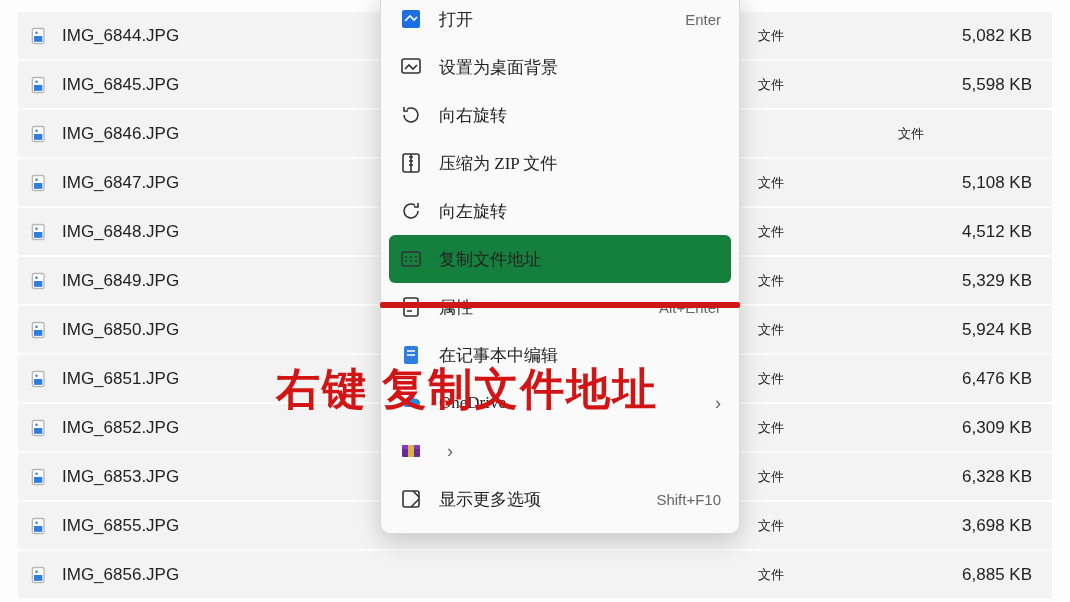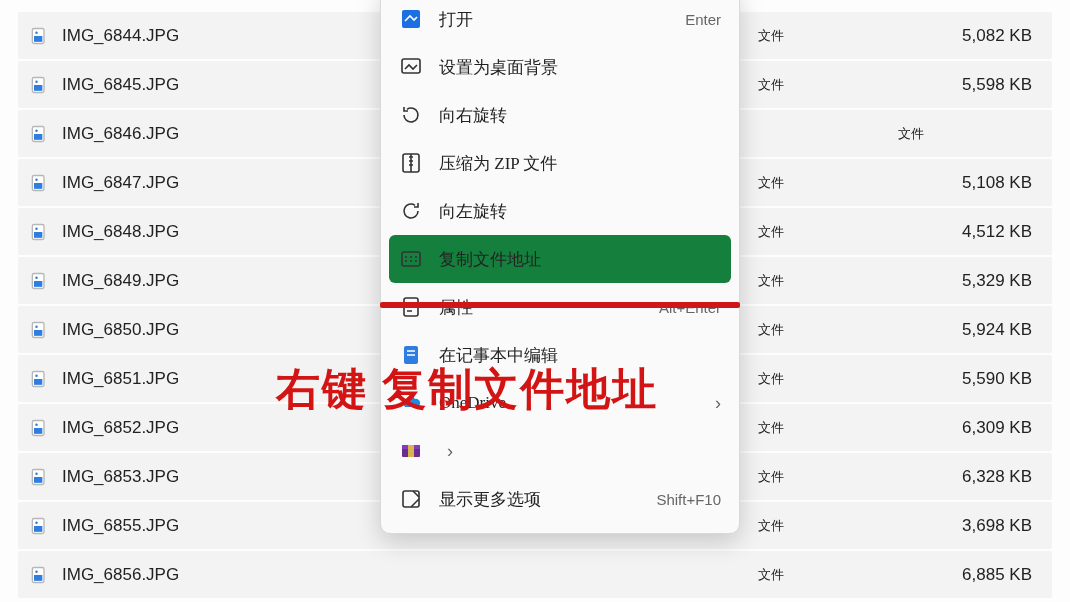--- a/index.html
+++ b/index.html
@@ -216,21 +216,21 @@
     <div class="file-row">
       <span class="ico">
         <svg viewBox="0 0 24 24" width="20" height="20">
           <rect x="4" y="3" width="14" height="18" rx="2" fill="#fff" stroke="#b7b7b7"></rect>
           <rect x="6" y="12" width="10" height="7" fill="#2e7de0" stroke="none"></rect>
           <circle cx="9" cy="8" r="1.5" fill="#2e7de0" stroke="none"></circle>
         </svg>
       </span>
       <span class="fname">IMG_6851.JPG</span>
       <span class="ftype">文件</span>
-      <span class="fsize">5,590 KB</span>
+      <span class="fsize">6,476 KB</span>
     </div>
     <div class="file-row">
       <span class="ico">
         <svg viewBox="0 0 24 24" width="20" height="20">
           <rect x="4" y="3" width="14" height="18" rx="2" fill="#fff" stroke="#b7b7b7"></rect>
           <rect x="6" y="12" width="10" height="7" fill="#2e7de0" stroke="none"></rect>
           <circle cx="9" cy="8" r="1.5" fill="#2e7de0" stroke="none"></circle>
         </svg>
       </span>
       <span class="fname">IMG_6852.JPG</span>

